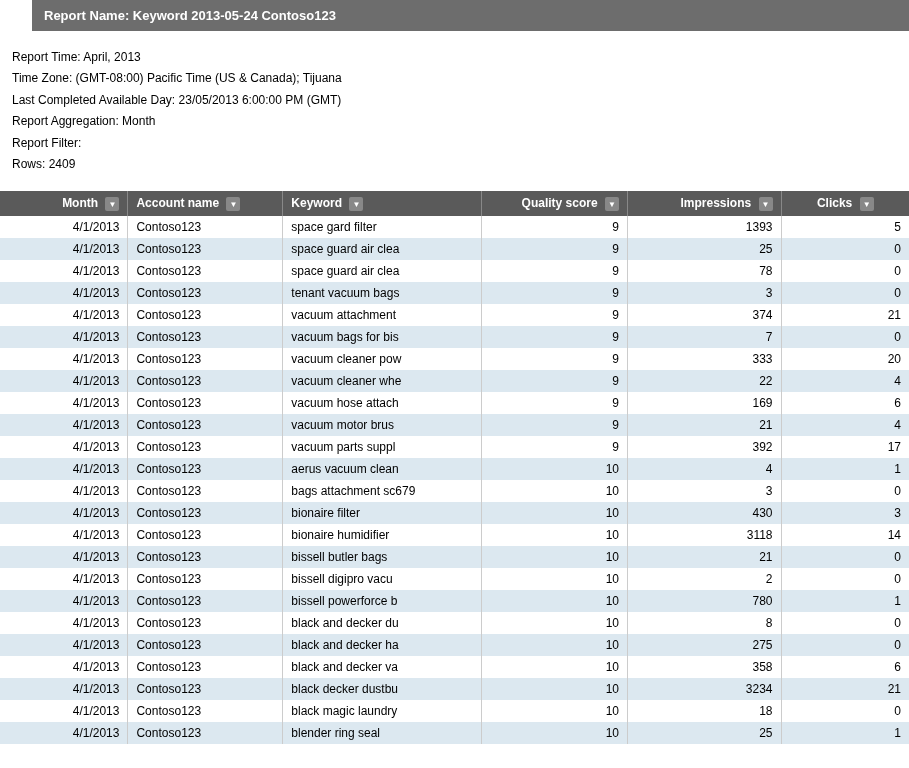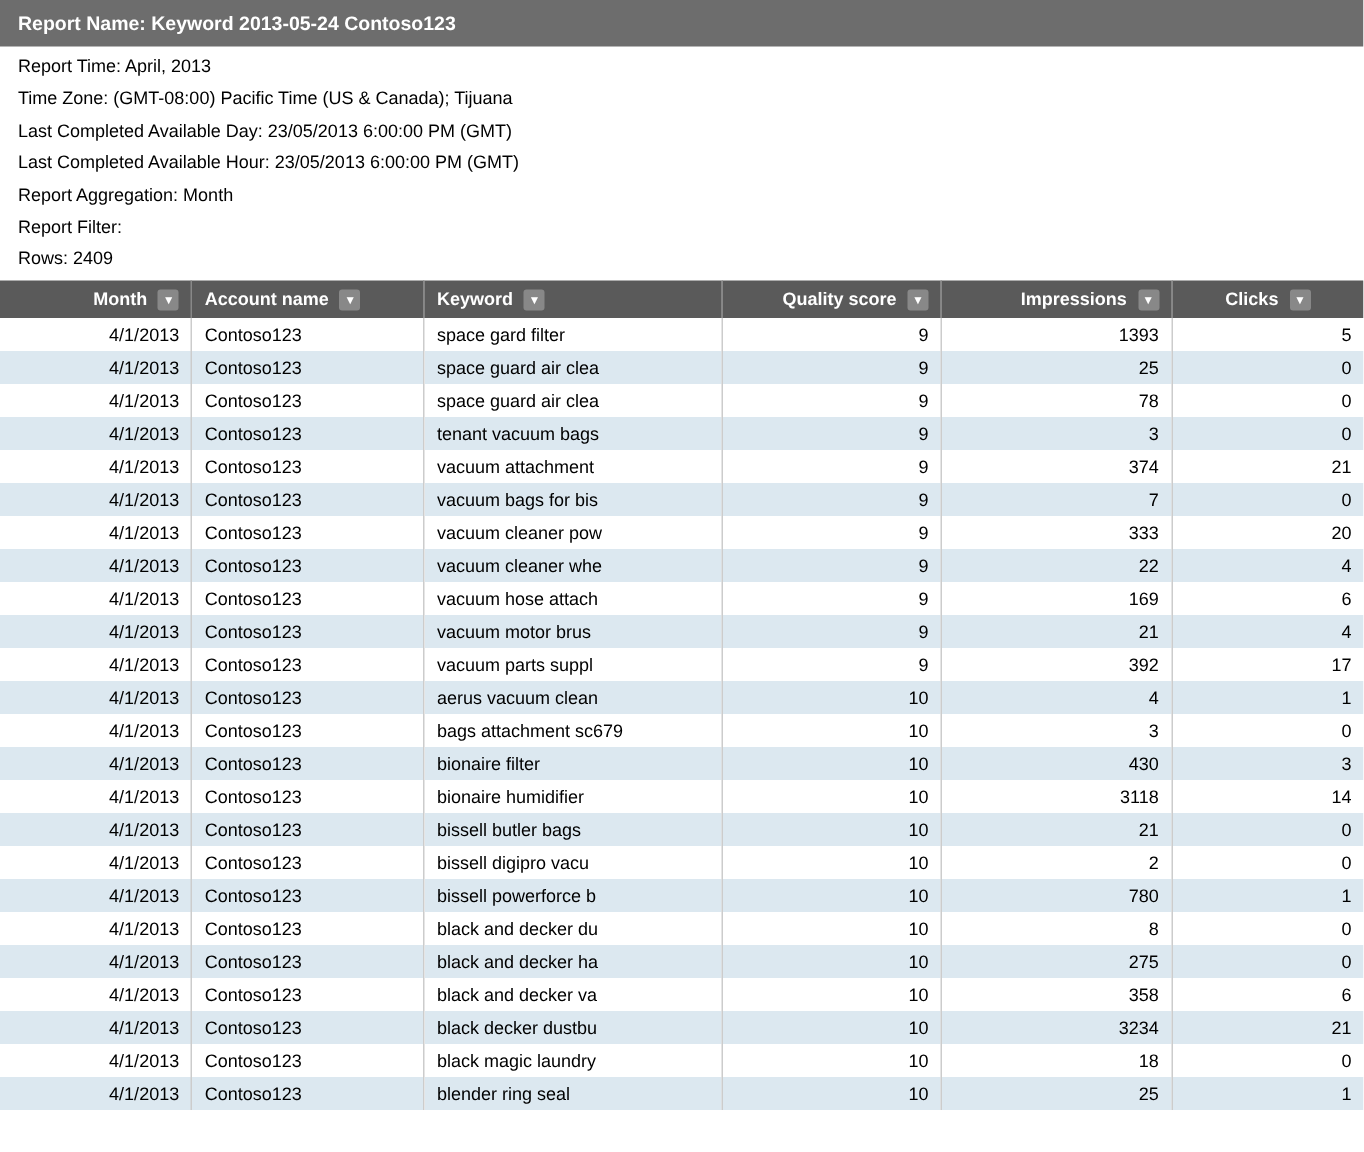--- a/index.html
+++ b/index.html
@@ -8,23 +8,24 @@
       font-size: 12px;
       background: #fff;
       color: #000;
     }
     .report-title {
       background: #6d6d6d;
       color: #fff;
       padding: 8px 12px;
       font-size: 13px;
       font-weight: bold;
+      margin-left: 32px;
     }
     .report-meta {
-      padding: 3px 12px;
+      padding: 16px 12px;
       line-height: 1.7;
       font-size: 12px;
     }
     .report-meta div {
       margin-bottom: 1px;
     }
     table {
       width: 100%;
       border-collapse: collapse;
       font-size: 12px;
@@ -90,21 +91,20 @@
 <body>
 
 <div class="report-title">
   <span>Report Name: Keyword 2013-05-24 Contoso123</span>
 </div>
 
 <div class="report-meta">
   <div>Report Time: April, 2013</div>
   <div>Time Zone: (GMT-08:00) Pacific Time (US &amp; Canada); Tijuana</div>
   <div>Last Completed Available Day: 23/05/2013 6:00:00 PM (GMT)</div>
-  <div>Last Completed Available Hour: 23/05/2013 6:00:00 PM (GMT)</div>
   <div>Report Aggregation: Month</div>
   <div>Report Filter:</div>
   <div>Rows: 2409</div>
 </div>
 
 <table>
   <thead>
     <tr>
       <th class="col-month">
         <span>Month</span>

